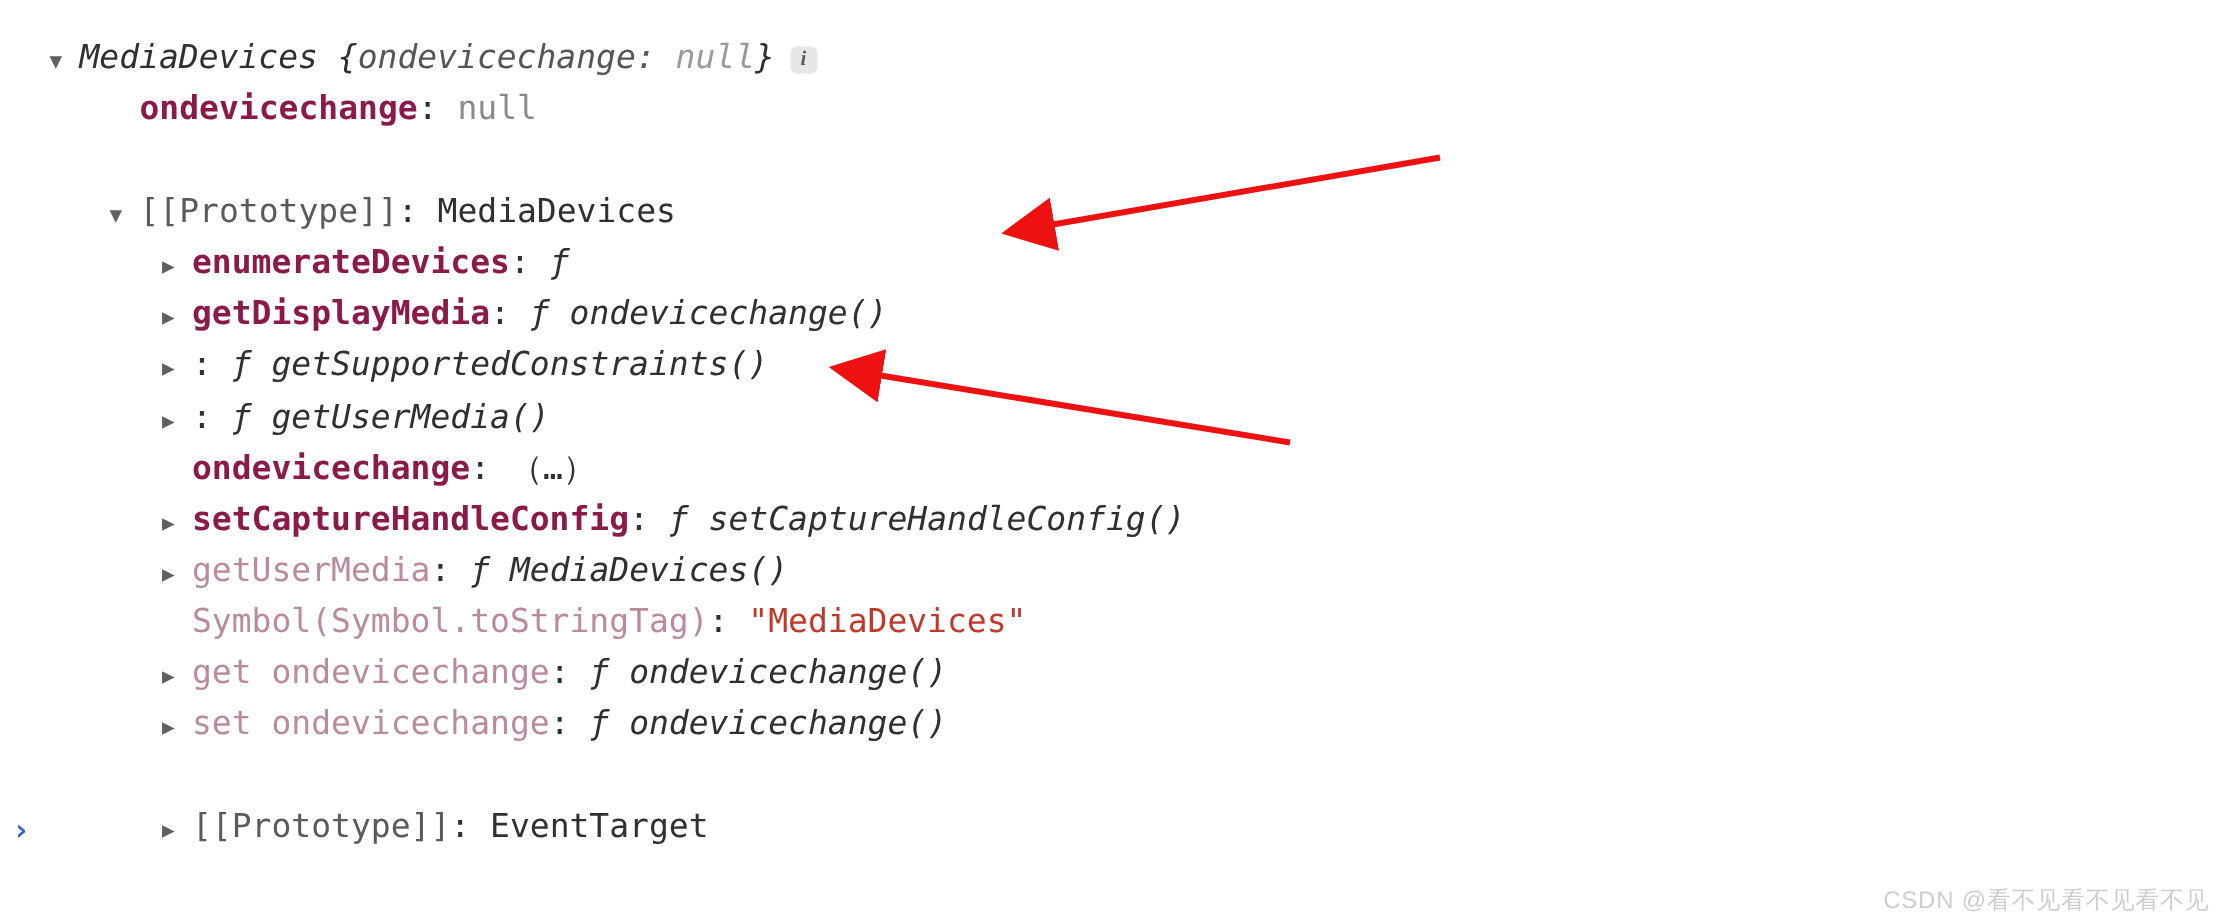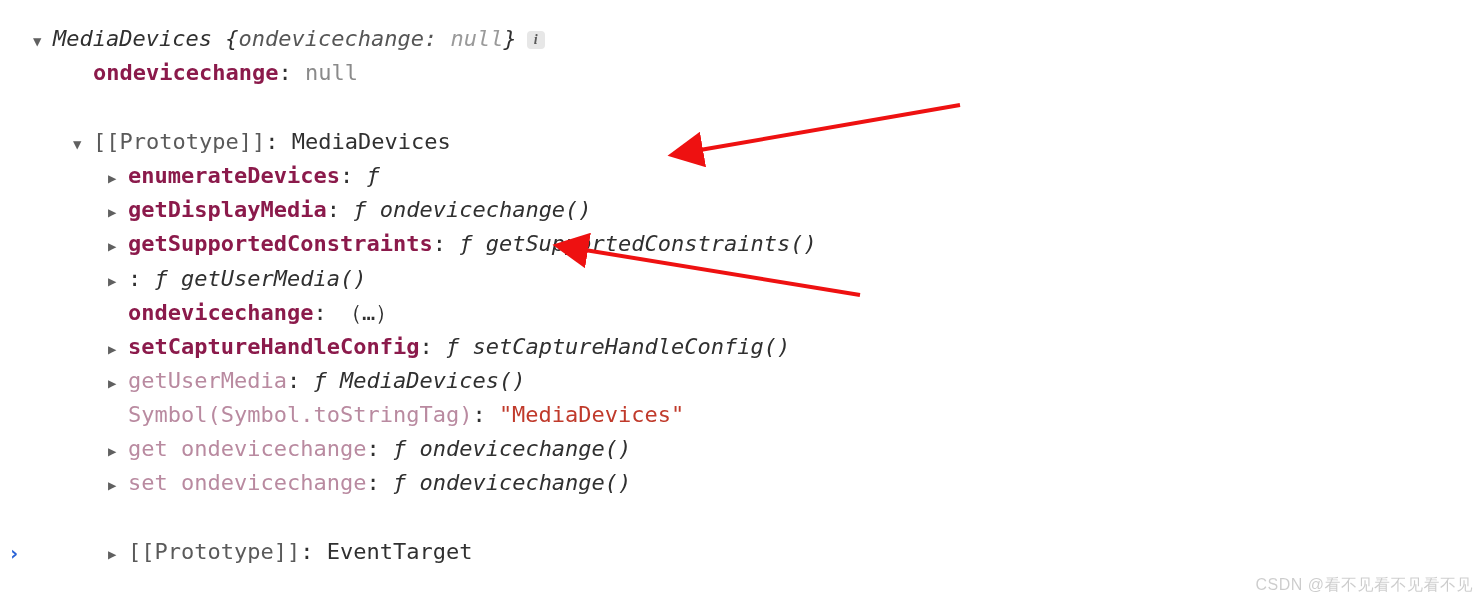--- a/index.html
+++ b/index.html
@@ -60,21 +60,21 @@
     position:absolute;
     left:8px;
     bottom:40px;
     color:#2a63d6;
     font-weight:600;
     font-size:20px;
   }
   .watermark {
     position:absolute;
     right:10px;
-    bottom:16px;
+    bottom:0;
     color:rgba(0,0,0,0.20);
     font: 16px/1 "Microsoft YaHei", sans-serif;
     letter-spacing:0.5px;
     margin-top:20px;
   }
   svg.annot {
     position:absolute;
     left:0; top:0;
     pointer-events:none;
   }
@@ -105,21 +105,21 @@
   <div class="row indent1">
     <span class="arrow">▼</span>
     <span class="key-internal">[[Prototype]]</span>
     <span class="colon">: </span>
     <span class="val-plain">MediaDevices</span>
   </div>
 
   <div id="proto-entries">
       <div class="row indent2"><span class="arrow">▶</span><span class="key-own">enumerateDevices</span><span class="colon">: </span><span class="val-func-f">ƒ </span></div>
       <div class="row indent2"><span class="arrow">▶</span><span class="key-own">getDisplayMedia</span><span class="colon">: </span><span class="val-func-f">ƒ </span><span class="val-func-name">ondevicechange()</span></div>
-      <div class="row indent2"><span class="arrow">▶</span><span class="key-own">getSupportedConstraints</span><span class="colon">: </span><span class="val-func-f">ƒ </span><span class="val-func-name">getSupportedConstraints()</span></div>
+      <div class="row indent2"><span class="arrow">▶</span><span class="colon">: </span><span class="val-func-f">ƒ </span><span class="val-func-name">getSupportedConstraints()</span></div>
       <div class="row indent2"><span class="arrow">▶</span><span class="colon">: </span><span class="val-func-f">ƒ </span><span class="val-func-name">getUserMedia()</span></div>
       <div class="row indent2"><span class="arrow none">▶</span><span class="key-own">ondevicechange</span><span class="colon">: </span><span class="val-plain">（…）</span></div>
       <div class="row indent2"><span class="arrow">▶</span><span class="key-own">setCaptureHandleConfig</span><span class="colon">: </span><span class="val-func-f">ƒ </span><span class="val-func-name">setCaptureHandleConfig()</span></div>
       <div class="row indent2"><span class="arrow">▶</span><span class="key-faded">getUserMedia</span><span class="colon">: </span><span class="val-func-f">ƒ </span><span class="val-func-name">MediaDevices()</span></div>
       <div class="row indent2"><span class="arrow none">▶</span><span class="key-faded">Symbol(Symbol.toStringTag)</span><span class="colon">: </span><span class="val-string">"MediaDevices"</span></div>
       <div class="row indent2"><span class="arrow">▶</span><span class="key-faded">get ondevicechange</span><span class="colon">: </span><span class="val-func-f">ƒ </span><span class="val-func-name">ondevicechange()</span></div>
       <div class="row indent2"><span class="arrow">▶</span><span class="key-faded">set ondevicechange</span><span class="colon">: </span><span class="val-func-f">ƒ </span><span class="val-func-name">ondevicechange()</span></div>
       <div class="row indent2"><span class="arrow">▶</span><span class="key-internal">[[Prototype]]</span><span class="colon">: </span><span class="val-plain">EventTarget</span></div>
     </div>
 

